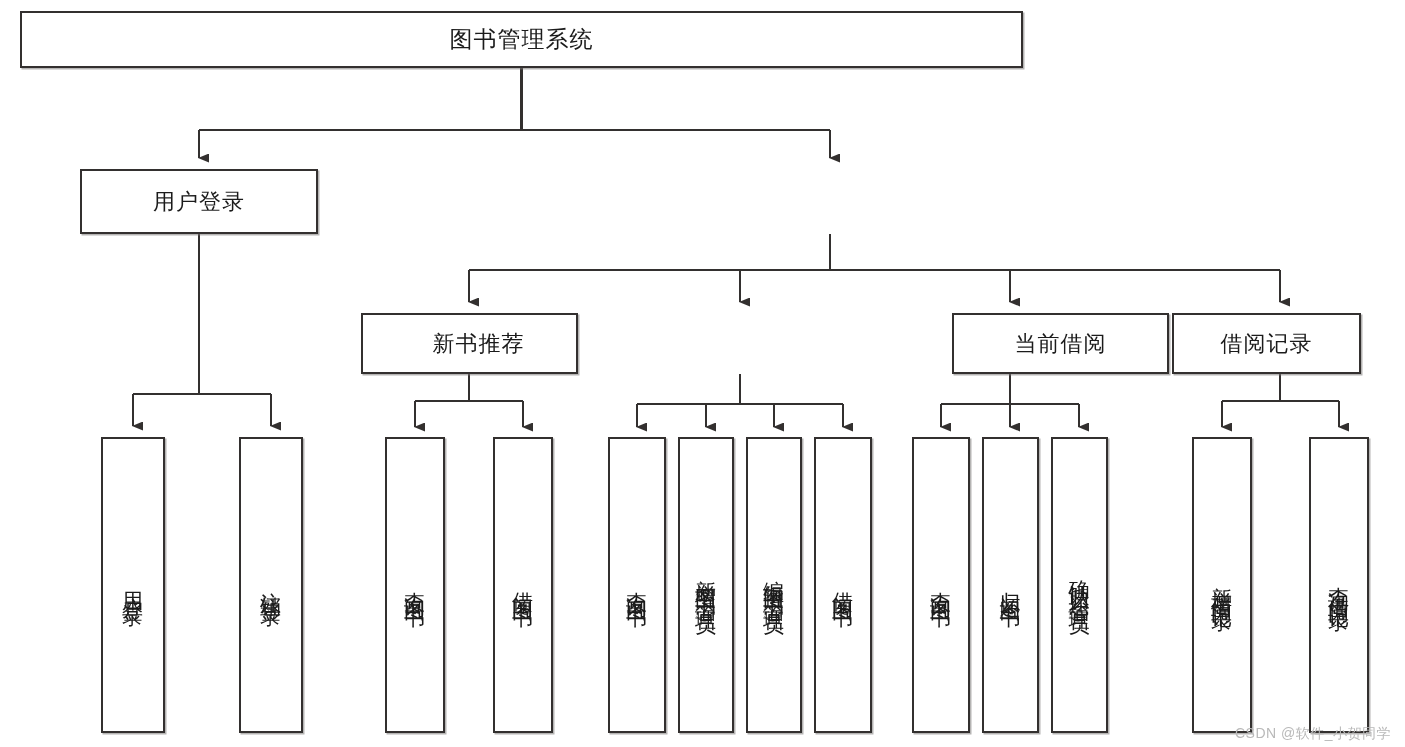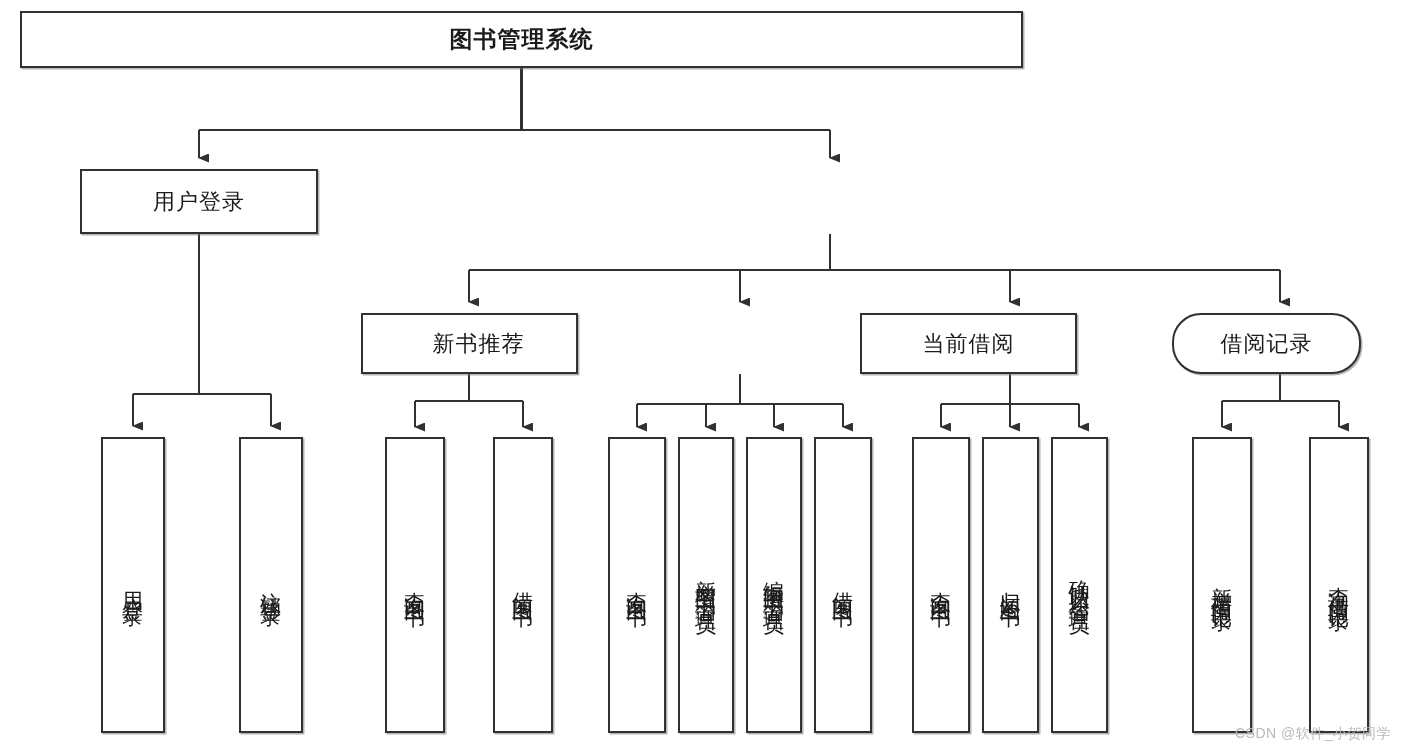--- a/index.html
+++ b/index.html
@@ -58,21 +58,20 @@
   .node.vert .node-label {
     writing-mode: vertical-rl;
     text-orientation: upright;
     font-size: 21px;
     letter-spacing: 5px;
     line-height: 1;
     max-height: 100%;
   }
   #root-node .node-label {
     font-size: 23px;
-    font-weight: bold;
   }
   .watermark {
     position: absolute;
     right: 14px;
     bottom: 4px;
     font-size: 14px;
     color: #b9b9b9;
     letter-spacing: 0.5px;
     white-space: nowrap;
     user-select: none;
@@ -141,25 +140,25 @@
   <div class="node horiz" style="left:80px; top:169px; width:238px; height:65px;">
     <span class="node-label">用户登录</span>
   </div>
 
 
   <div class="node horiz" style="left:361px; top:313px; width:217px; height:61px;padding-left:18px;">
     <span class="node-label">新书推荐</span>
   </div>
 
 
-  <div class="node horiz" style="left:860px; top:313px; width:217px; height:61px;">
+  <div class="node horiz" style="left:952px; top:313px; width:217px; height:61px;">
     <span class="node-label">当前借阅</span>
   </div>
 
-  <div class="node horiz" style="left:1172px; top:313px; width:189px; height:61px;border-radius:29px;">
+  <div class="node horiz" style="left:1172px; top:313px; width:189px; height:61px;">
     <span class="node-label">借阅记录</span>
   </div>
 
   <div class="node vert" style="left:101px; top:437px; width:64px; height:296px;">
     <span class="node-label">用户登录</span>
   </div>
 
   <div class="node vert" style="left:239px; top:437px; width:64px; height:296px;">
     <span class="node-label">注销登录</span>
   </div>

